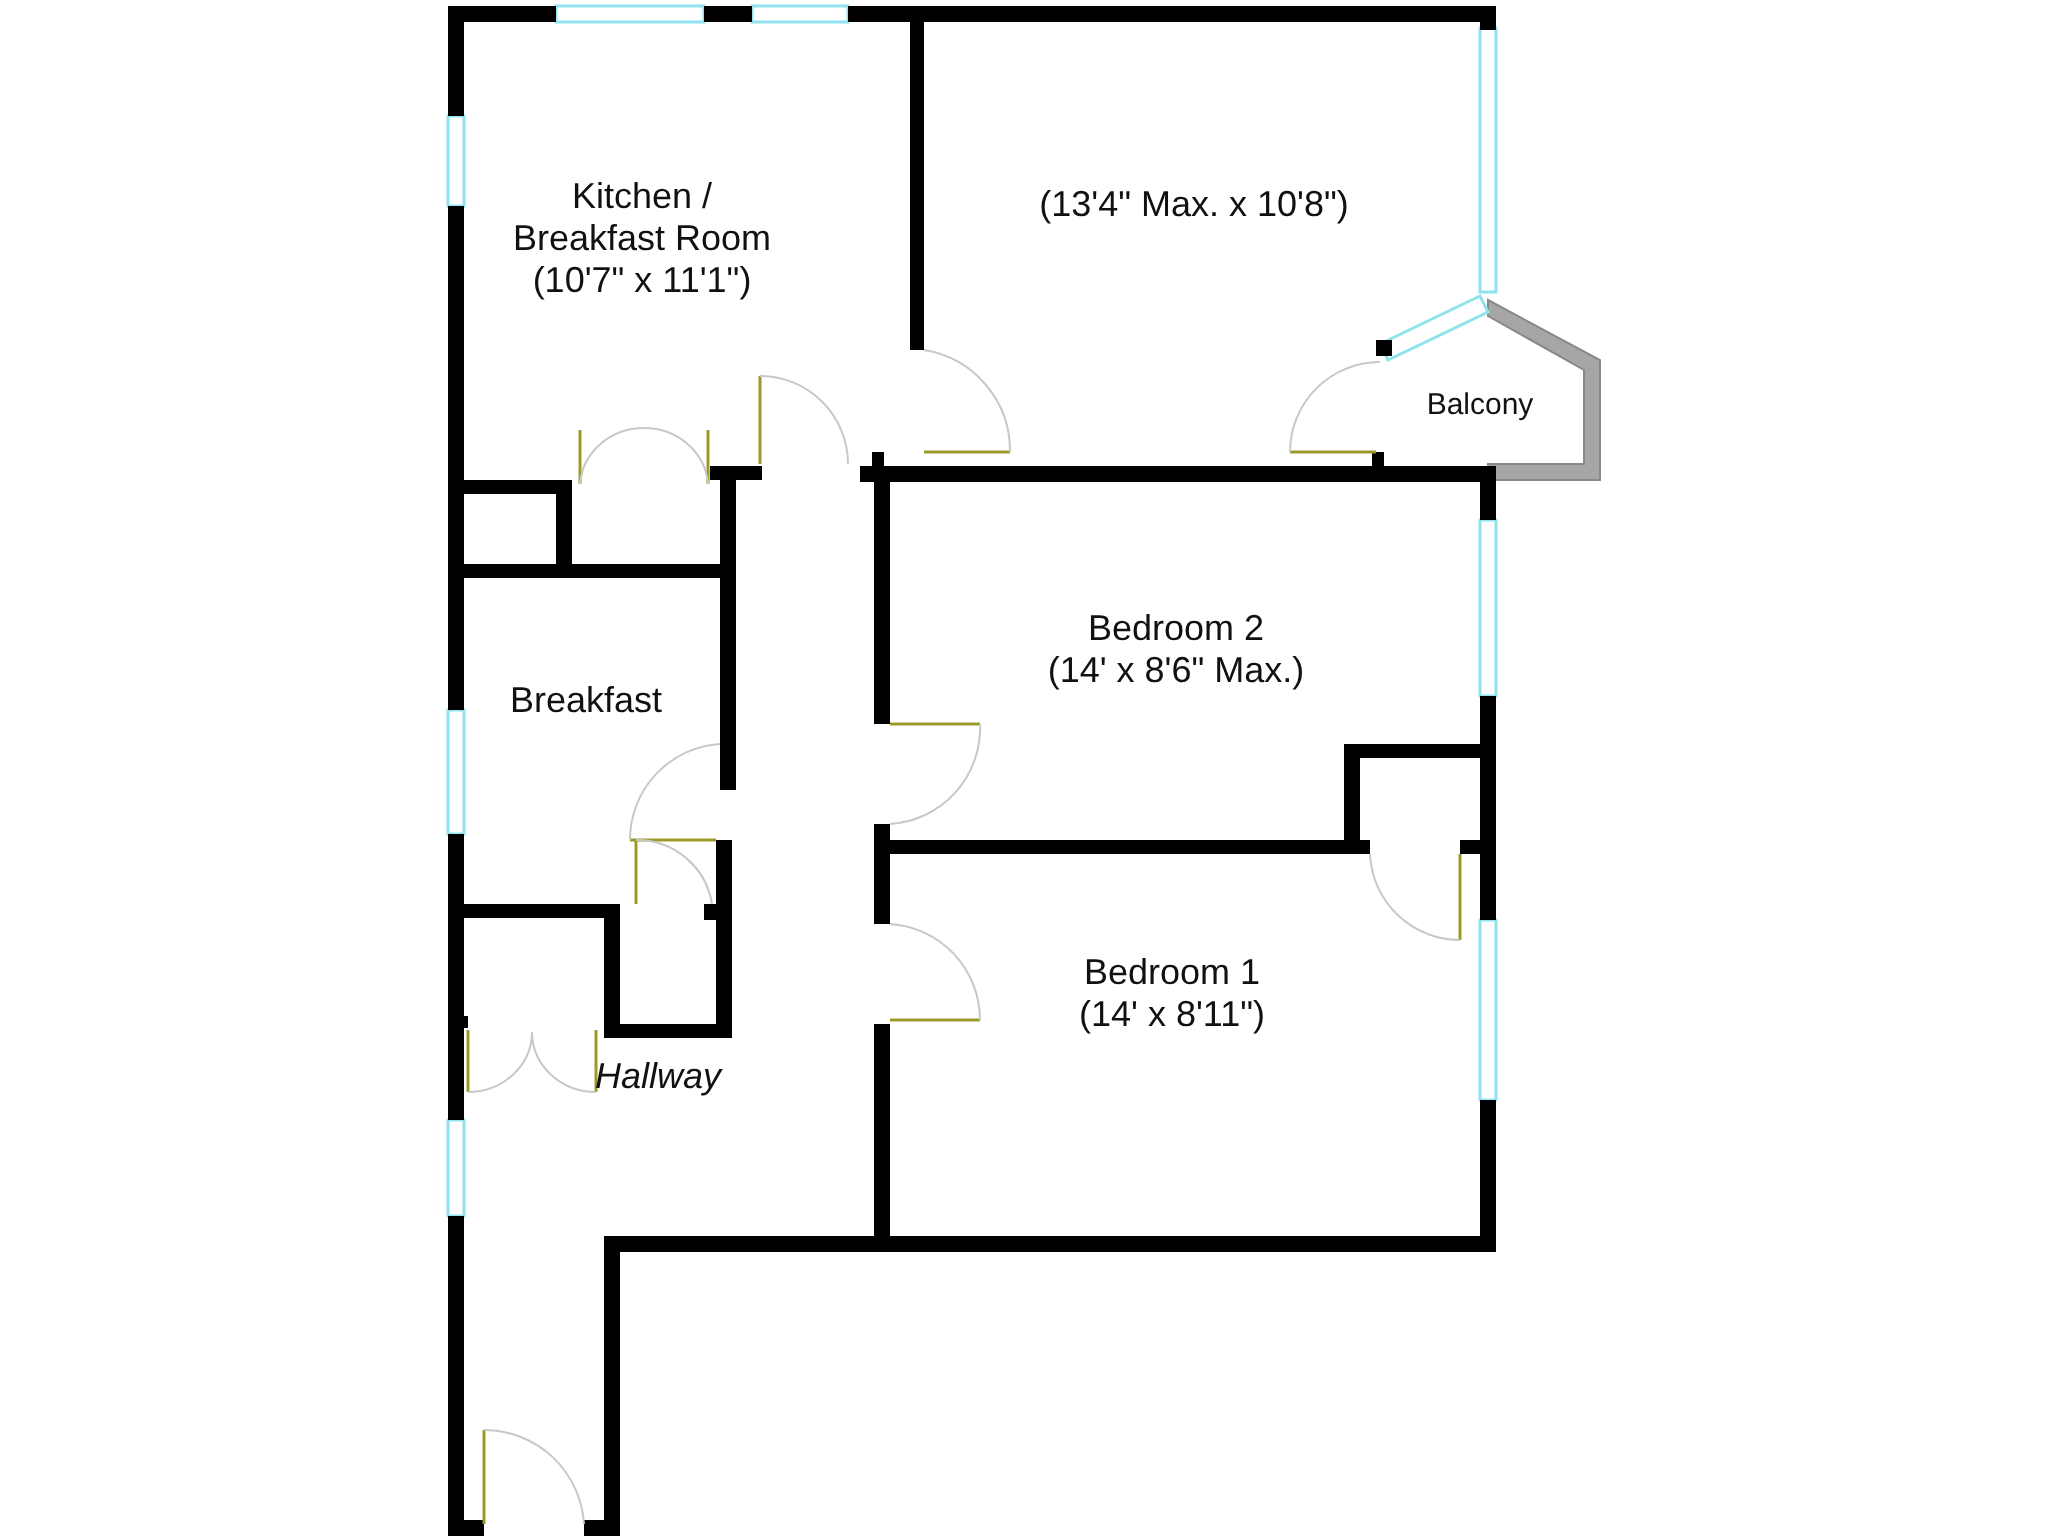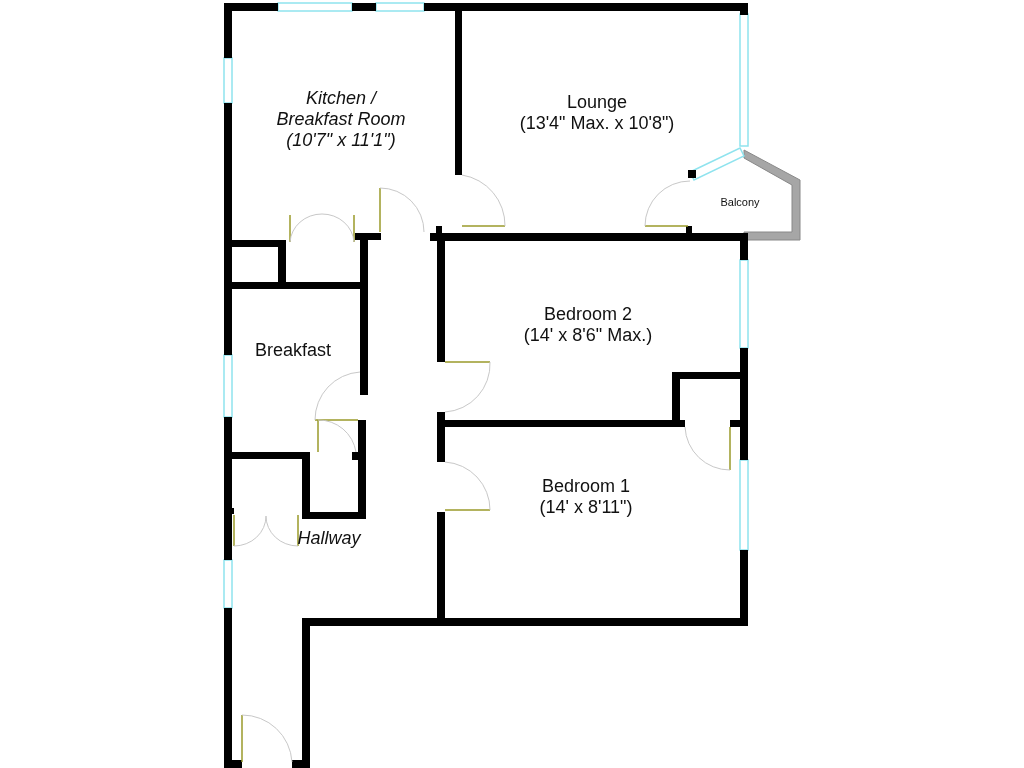--- a/index.html
+++ b/index.html
@@ -1,19 +1,19 @@
 <!DOCTYPE html>
 <html><head>
   <meta charset="utf-8">
   <style>
     html, body { margin: 0; padding: 0; background: #ffffff; }
     body { width: 1024px; height: 768px; overflow: hidden; position: relative; font-family: "Liberation Sans", sans-serif; }
     #plan { position: absolute; left: 0; top: 0; }
     .room-label { position: absolute; text-align: center; color: #111111; font-size: 18px; line-height: 21px; white-space: nowrap; transform: translateX(-50%); }
-    .room-label.small { font-size: 11px; }
+    .room-label.small { font-size: 15px; }
     .room-label span { display: block; }
   </style>
 </head>
 <body>
 
 <svg id="plan" width="1024" height="768" viewBox="0 0 1024 768">
 
   <g>
     <polygon points="744,150 800,180 800,240 744,240 744,232 792,232 792,185 744,158" fill="#a6a6a6" stroke="#888" stroke-width="1"></polygon>
   </g>
@@ -116,28 +116,27 @@
     <path d="M685,427 A45,45 0 0 0 730,470" stroke="#c8c8c8" stroke-width="1"></path>
 
     <path d="M234,515 L234,546 M298,515 L298,546" stroke="#9a9a2a" stroke-width="1.5"></path>
     <path d="M234,546 A32,30 0 0 0 266,516 A32,30 0 0 0 298,546" stroke="#c8c8c8" stroke-width="1"></path>
 
     <path d="M242,715 L242,762" stroke="#9a9a2a" stroke-width="1.5"></path>
     <path d="M242,715 A50,50 0 0 1 292,762" stroke="#c8c8c8" stroke-width="1"></path>
   </g>
 </svg>
 
-<div class="room-label" style="left:341px; top:88px;font-style:italic;">
+<div class="room-label" style="left:321px; top:88px;">
   <span>Kitchen /</span>
   <span>Breakfast Room</span>
   <span>(10'7" x 11'1")</span>
 </div>
 
 <div class="room-label" style="left:597px; top:92px;">
-  <span>Lounge</span>
   <span>(13'4" Max. x 10'8")</span>
 </div>
 
 <div class="room-label small" style="left:740px; top:192px;">
   <span>Balcony</span>
 </div>
 
 <div class="room-label" style="left:588px; top:304px;">
   <span>Bedroom 2</span>
   <span>(14' x 8'6" Max.)</span>

